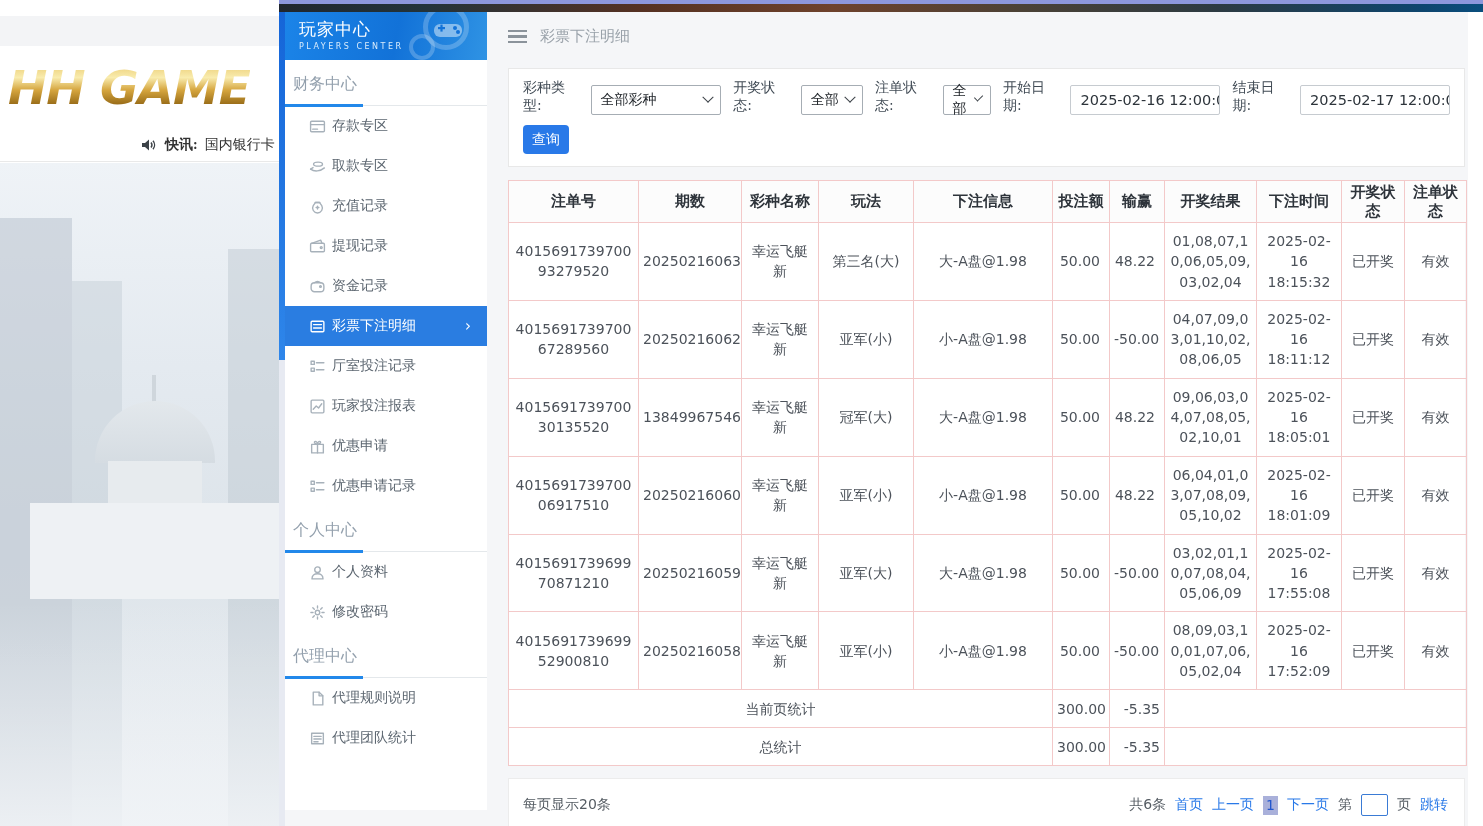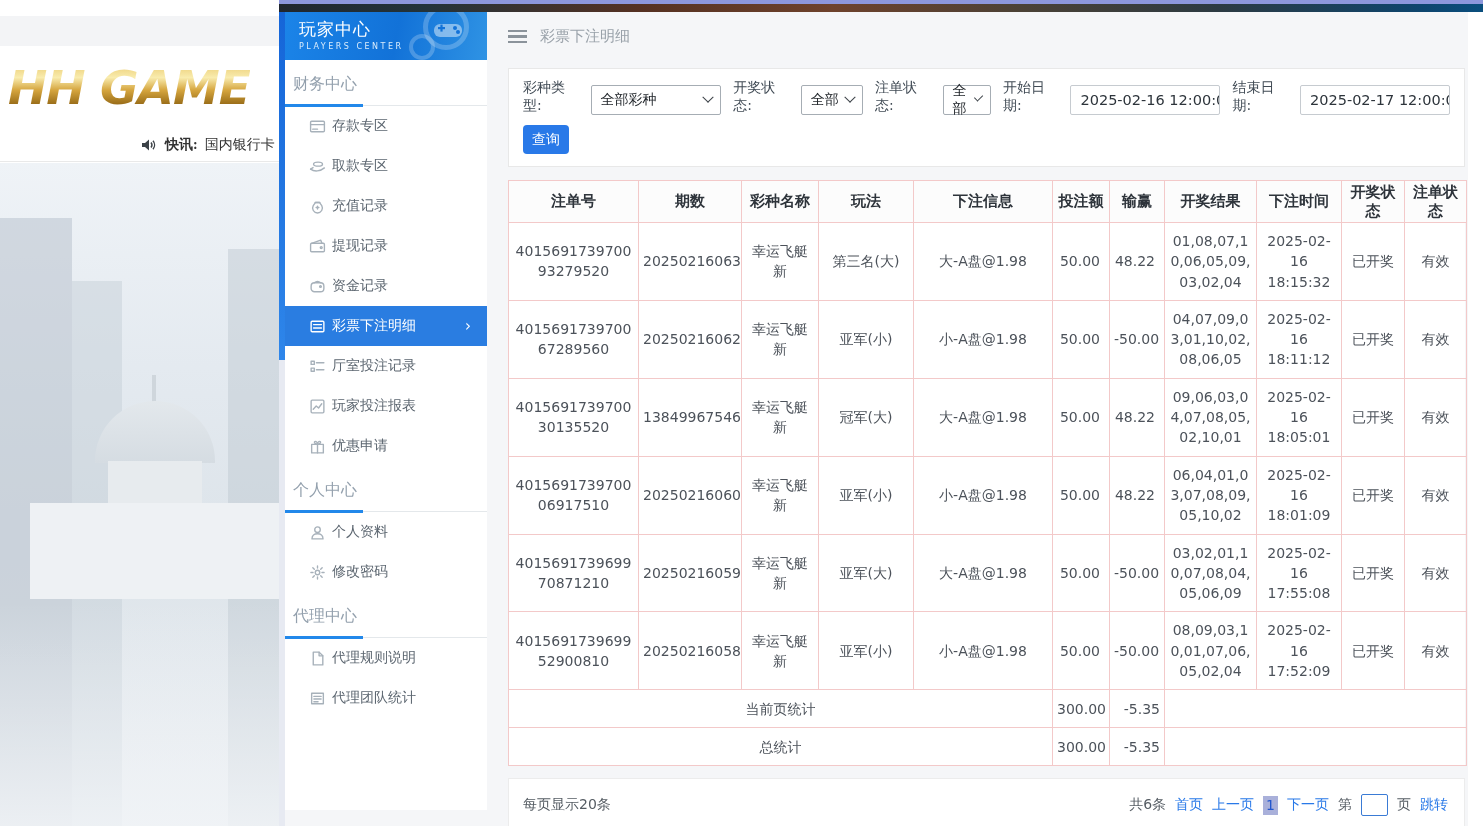--- a/index.html
+++ b/index.html
@@ -233,20 +233,31 @@
           </div>
           <div class="side-item">
             <span class="it-icon">
               <svg viewBox="0 0 16 16">
                 <rect x="2.5" y="6" width="11" height="8"></rect>
                 <line x1="8" y1="6" x2="8" y2="14"></line>
                 <path d="M8 6C5.2 6 4.2 3.2 6.1 3.2 7.6 3.2 8 6 8 6s.4-2.8 1.9-2.8c1.9 0 .9 2.8-1.9 2.8z"></path>
               </svg>
             </span>
             <span>优惠申请</span>
+          </div>
+          <div class="side-item">
+            <span class="it-icon">
+              <svg viewBox="0 0 16 16">
+                <rect x="2" y="3" width="3" height="3"></rect>
+                <rect x="2" y="9.5" width="3" height="3"></rect>
+                <line x1="7" y1="4.5" x2="14" y2="4.5"></line>
+                <line x1="7" y1="11" x2="14" y2="11"></line>
+              </svg>
+            </span>
+            <span>优惠申请记录</span>
           </div>
           <div class="side-section-title">个人中心</div>
           <div class="side-underline">
             <i></i>
           </div>
           <div class="side-item">
             <span class="it-icon">
               <svg viewBox="0 0 16 16">
                 <circle cx="8" cy="5.3" r="2.6"></circle>
                 <path d="M2.8 14c0-3.2 2.2-4.8 5.2-4.8s5.2 1.6 5.2 4.8z"></path>

